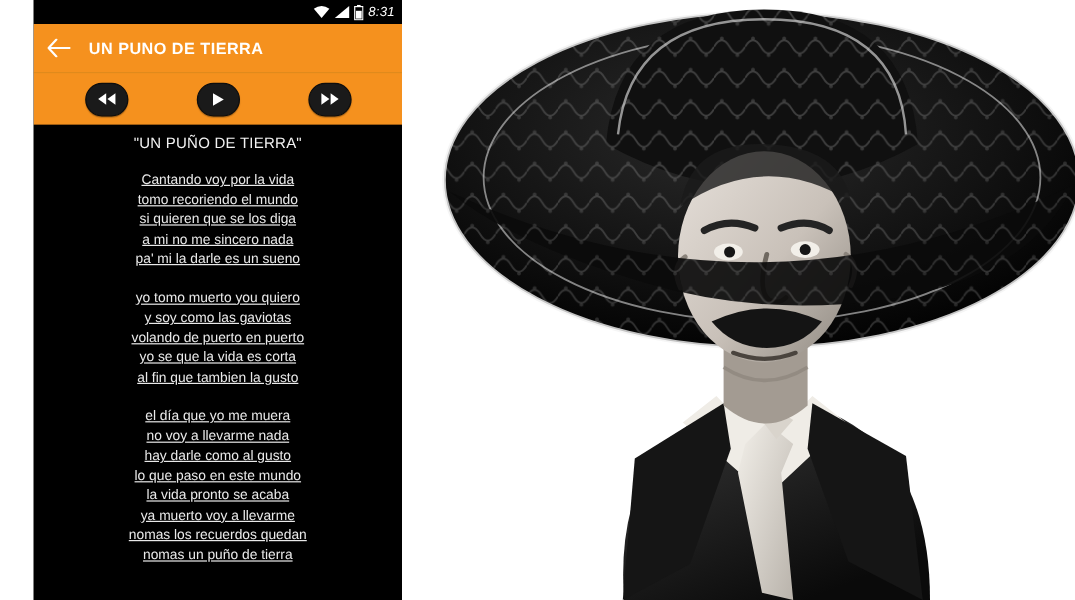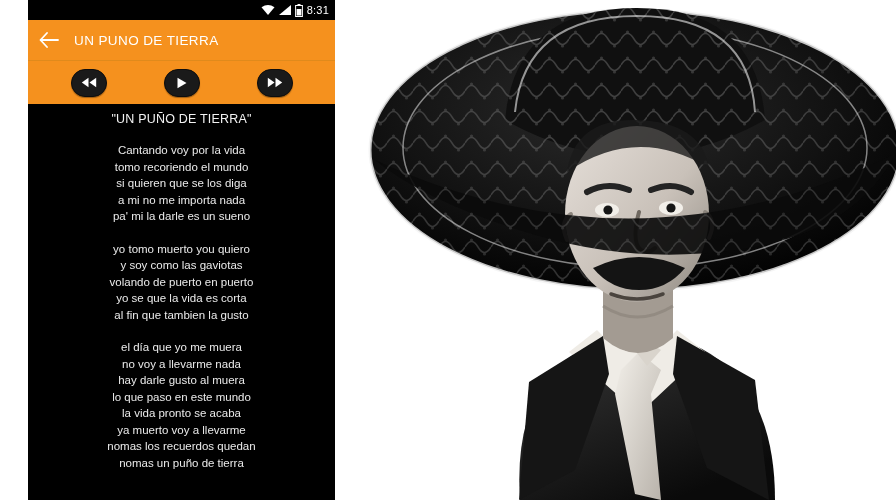--- a/index.html
+++ b/index.html
@@ -54,20 +54,21 @@
   .statusbar {
     position: relative;
     height: 20px;
     background: #000000;
     color: #ffffff;
     display: flex;
     align-items: center;
     justify-content: flex-end;
     padding-right: 6px;
     box-sizing: border-box;
+    font-style: italic;
   }
   .status-icons {
     display: flex;
     align-items: center;
     gap: 3px;
   }
   .status-time {
     font-size: 11px;
     color: #ffffff;
     margin-left: 4px;
@@ -89,21 +90,21 @@
     height: 22px;
     display: flex;
     align-items: center;
     justify-content: center;
     margin-right: 14px;
     cursor: pointer;
   }
   .app-title {
     color: #ffffff;
     font-size: 13.5px;
-    font-weight: normal;
+    font-weight: bold;
     letter-spacing: 0.4px;
   }
 
   
   .controlbar {
     height: 44px;
     background: #F5911E;
     border-top: 1px solid #E08A1C;
     display: flex;
     align-items: center;
@@ -137,20 +138,21 @@
     text-align: center;
   }
   .song-heading {
     margin-top: 8px;
     font-size: 12.5px;
     color: #f2f2f2;
     letter-spacing: 0.2px;
   }
   .verse {
     margin-top: 16px;
+    text-decoration: underline;
   }
   .verse .line {
     font-size: 11.5px;
     line-height: 16.5px;
     color: #eaeaea;
     white-space: pre;
   }
 </style>
 </head>
 <body>
@@ -288,36 +290,36 @@
       </div>
     </div>
 
     <div class="lyrics-pane">
       <div class="song-heading">"UN PUÑO DE TIERRA"</div>
 
       <div class="verse">
         <div class="line">Cantando voy por la vida</div>
         <div class="line">tomo recoriendo el mundo</div>
         <div class="line">si quieren que se los diga</div>
-        <div class="line">a mi no me importa nada</div>
+        <div class="line">a mi no me sincero nada</div>
         <div class="line">pa' mi la darle es un sueno</div>
       </div>
 
       <div class="verse">
         <div class="line">yo tomo muerto you quiero</div>
         <div class="line">y soy como las gaviotas</div>
         <div class="line">volando de puerto en puerto</div>
         <div class="line">yo se que la vida es corta</div>
         <div class="line">al fin que tambien la gusto</div>
       </div>
 
       <div class="verse">
         <div class="line">el día que yo me muera</div>
         <div class="line">no voy a llevarme nada</div>
-        <div class="line">hay darle gusto al muera</div>
+        <div class="line">hay darle como al gusto</div>
         <div class="line">lo que paso en este mundo</div>
         <div class="line">la vida pronto se acaba</div>
         <div class="line">ya muerto voy a llevarme</div>
         <div class="line">nomas los recuerdos quedan</div>
         <div class="line">nomas un puño de tierra</div>
       </div>
 
     </div>
 
   </div>

